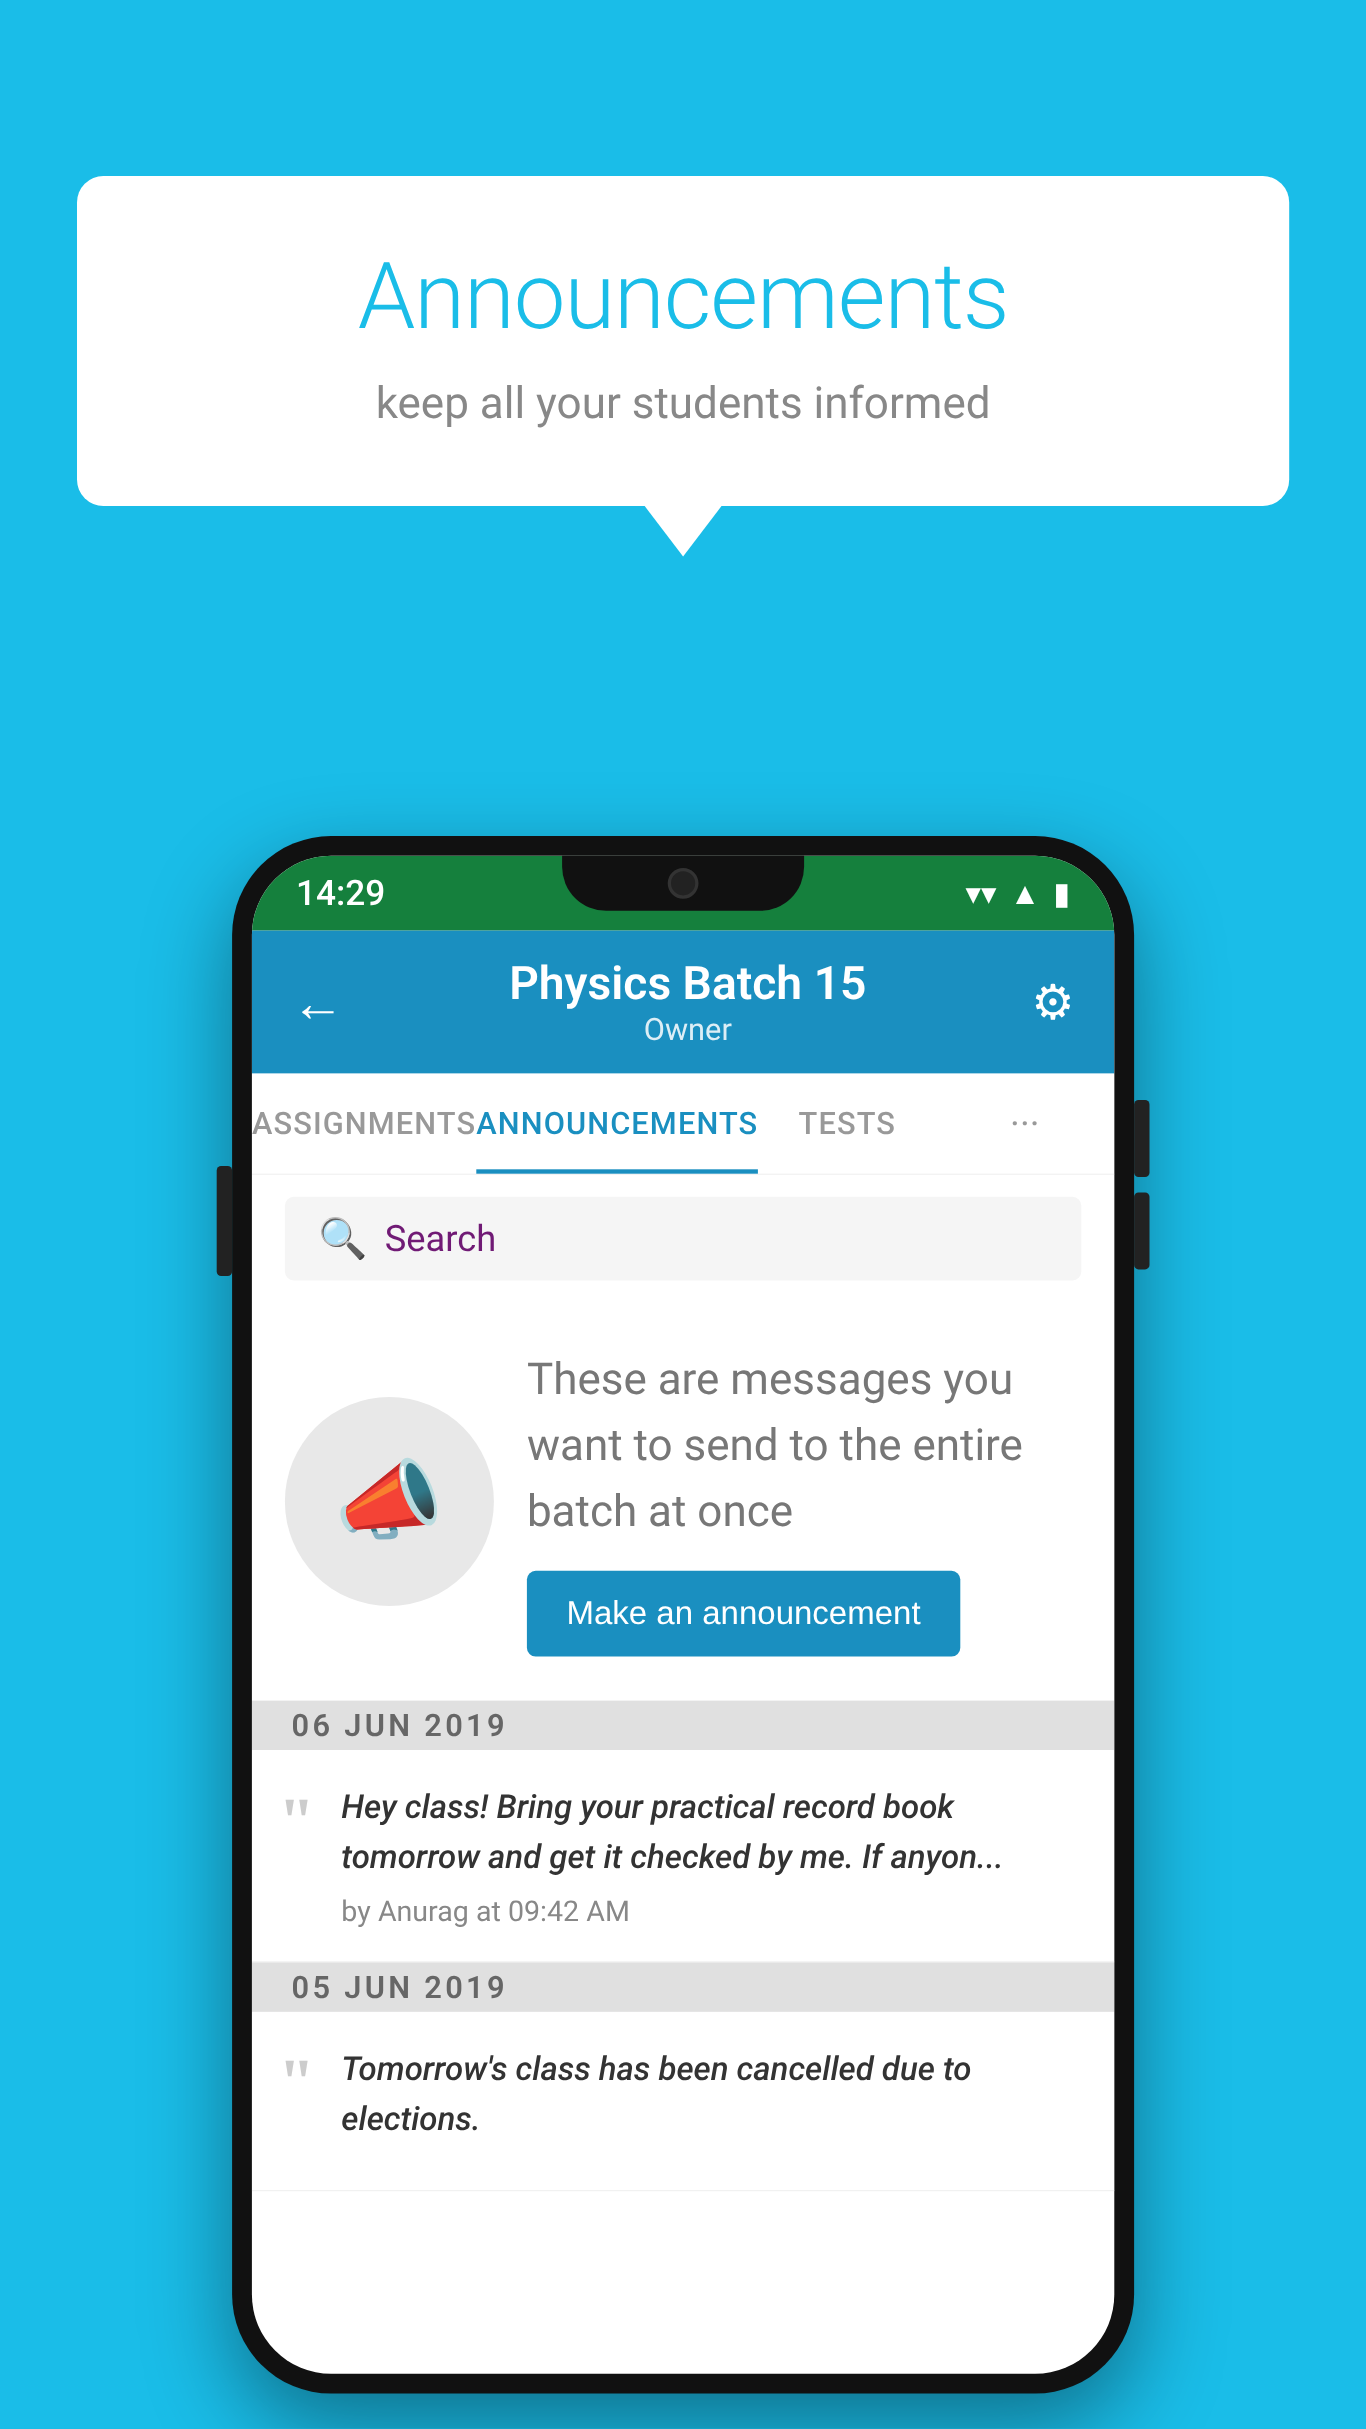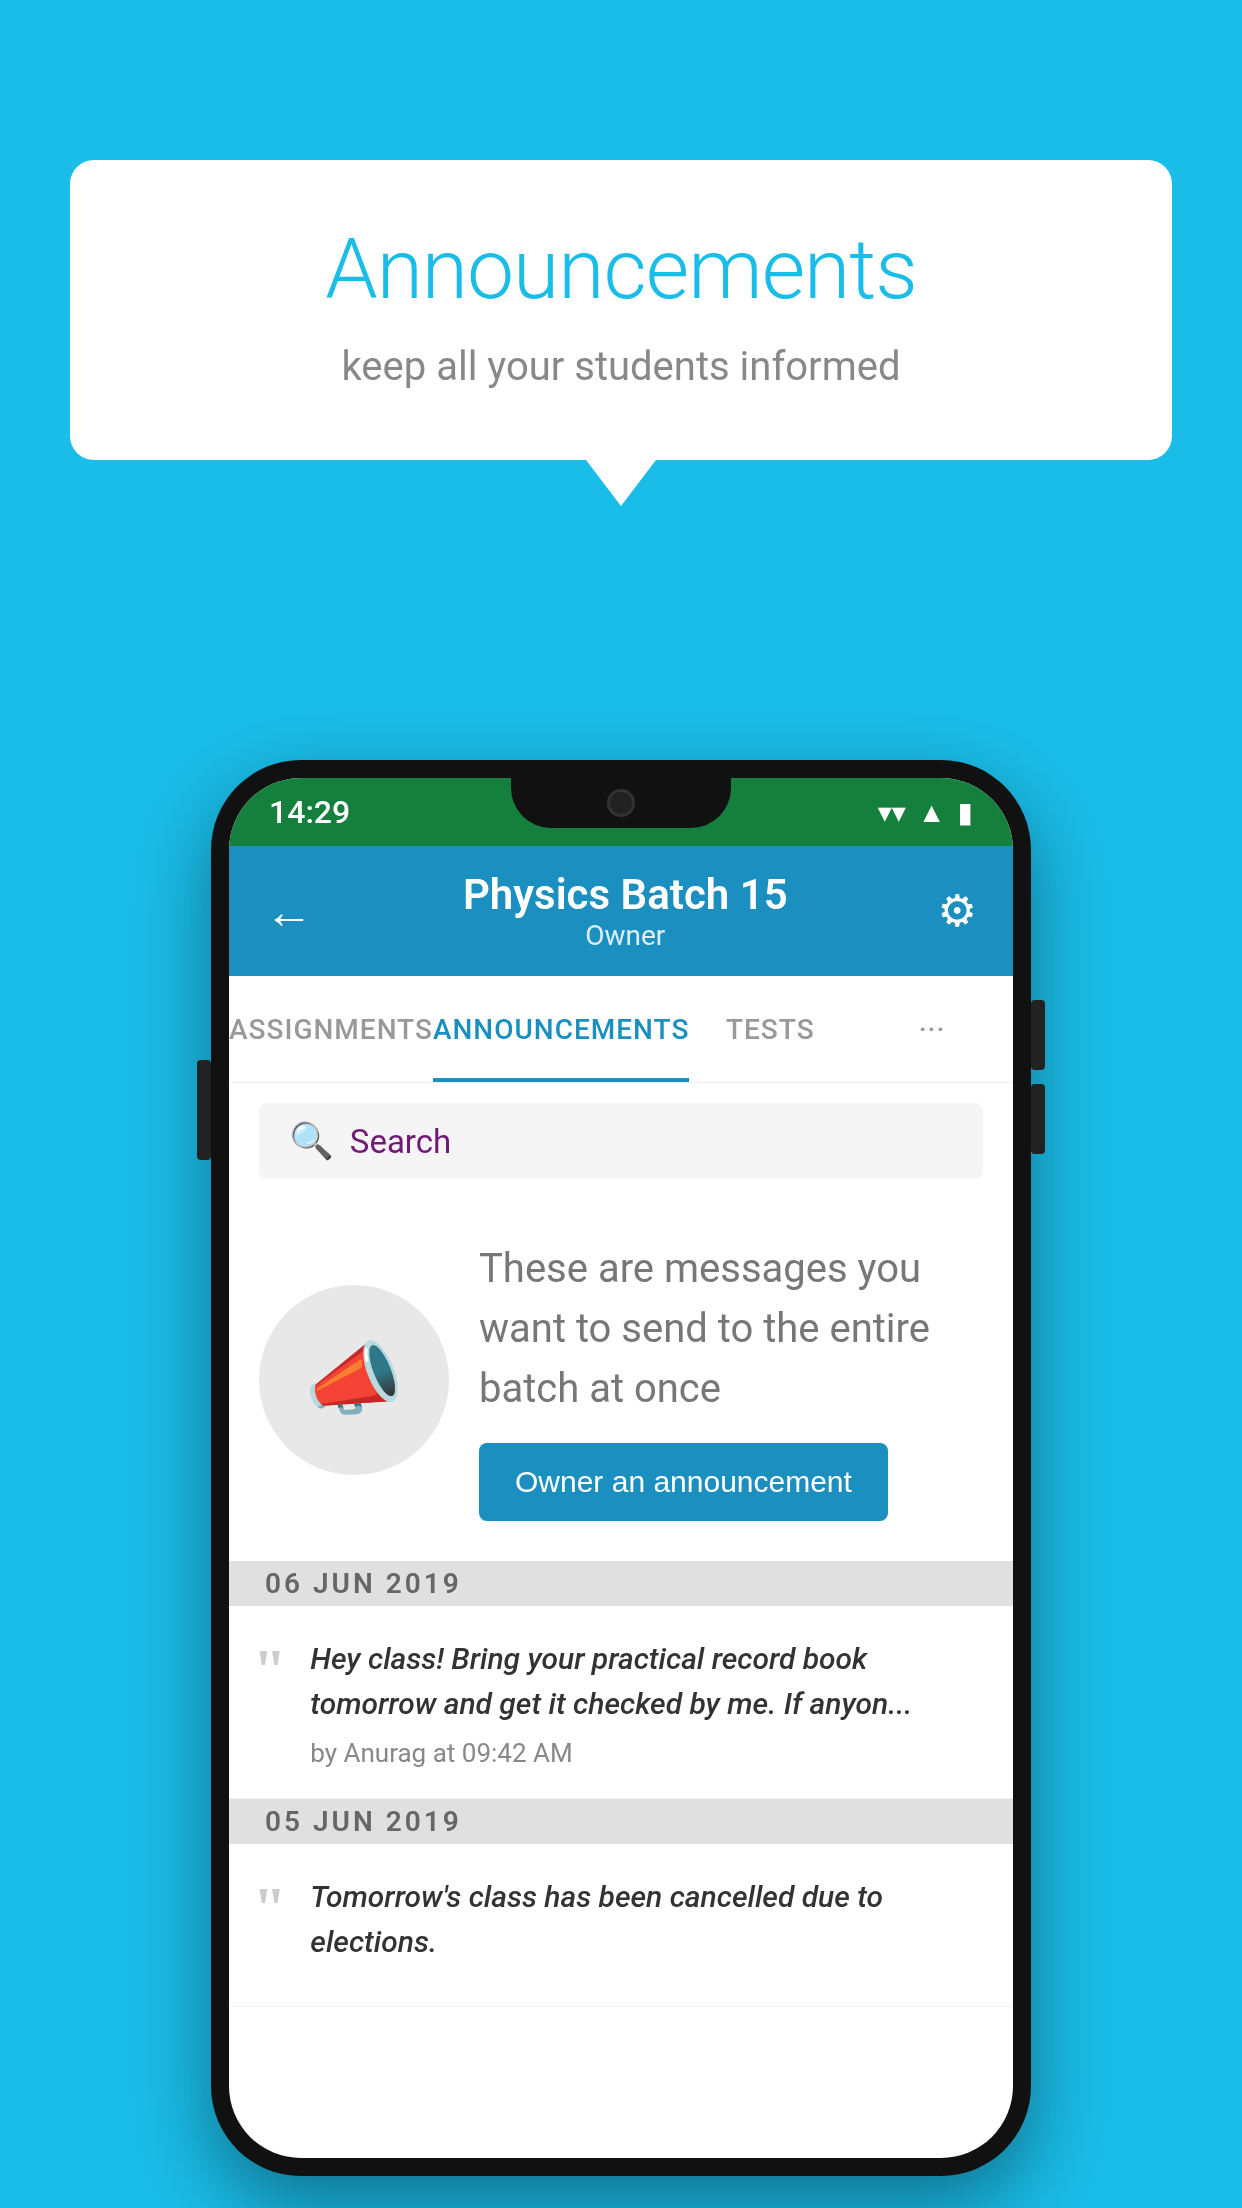--- a/index.html
+++ b/index.html
@@ -171,21 +171,21 @@
     .header-gear {
       color: white;
       font-size: 44px;
     }
 
     
     .tabs-bar {
       background: white;
       display: flex;
       border-bottom: 1px solid #eee;
-      height: 107px;
+      height: 92px;
     }
 
     .tab-item {
       flex: 1;
       display: flex;
       align-items: center;
       justify-content: center;
       font-size: 28px;
       font-weight: 500;
       color: #999;
@@ -424,21 +424,21 @@
           <span class="search-text">Search</span>
         </div>
       </div>
 
       <div class="announcement-prompt">
         <div class="megaphone-circle">
           <span style="font-size:80px;">📣</span>
         </div>
         <div class="prompt-right">
           <div class="prompt-text">These are messages you want to send to the entire batch at once</div>
-          <button class="make-announcement-btn">Owner an announcement</button>
+          <button class="make-announcement-btn">Make an announcement</button>
         </div>
       </div>
 
       <div class="date-separator">
         <span class="date-text">06  JUN  2019</span>
       </div>
 
       <div class="announcement-item">
         <div class="quote-icon">"</div>
         <div class="announcement-content">

